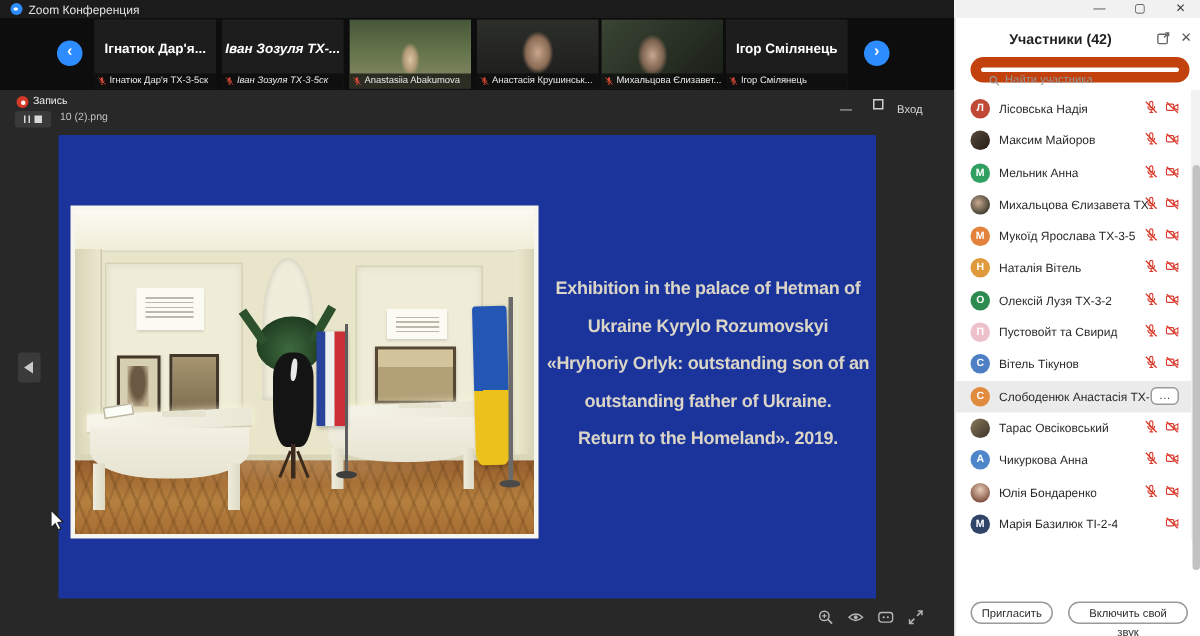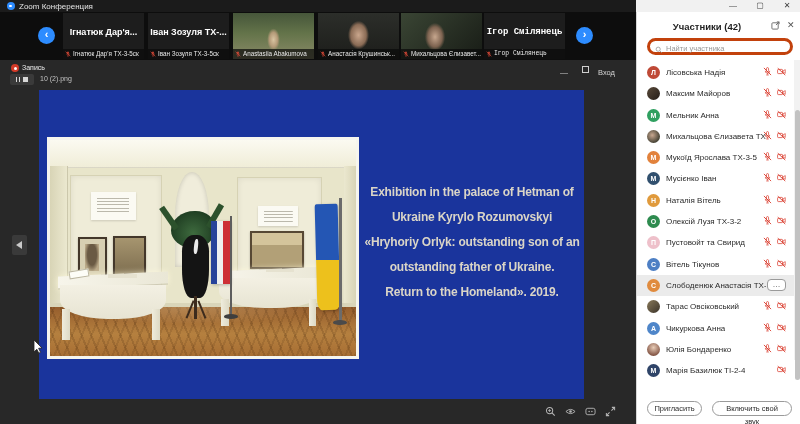--- a/index.html
+++ b/index.html
@@ -120,21 +120,21 @@
 
   
   .cursor { position:absolute; left:33px; top:279px; width:11px; height:16px; z-index:50; }
 
   
   .panel { position:absolute; left:636px; top:12px; width:164px; height:412px; background:#fff; border-left:1px solid #d7d7d7; z-index:25; }
   .panel-header { position:absolute; left:0; top:4px; width:100%; height:22px; }
   .panel-title { position:absolute; left:0; width:140px; text-align:center; top:5px; font-size:9.5px; font-weight:bold; color:#1f1f1f; }
   .popout-ic { position:absolute; left:134px; top:5px; width:9px; height:9px; }
   .close-ic { position:absolute; left:150px; top:4px; font-size:9px; color:#555; }
-  .searchbox { position:absolute; left:10px; top:26px; width:146px; height:17px; border:3px solid #c2410c; border-radius:9px; background:#fff; }
+  .searchbox { position:absolute; left:10px; top:26px; width:146px; height:17px; border:7px solid #c2410c; border-radius:9px; background:#fff; }
   .searchbox svg { position:absolute; left:5px; top:4.5px; width:8px; height:8px; }
   .searchbox input { position:absolute; left:16px; top:1px; width:124px; height:13px; border:none; outline:none; font-size:7.5px; color:#444; font-family:"Liberation Sans",sans-serif; background:transparent; }
   .searchbox input::placeholder { color:#979797; }
   .plist { position:absolute; left:0; top:50px; width:157px; }
   .prow { position:relative; height:21.3px; }
   .prow.hovered { background:#ebebeb; }
   .pav { position:absolute; left:10px; top:4px; width:13px; height:13px; border-radius:50%; color:#fff; font-size:7px; font-weight:bold; text-align:center; line-height:13px; overflow:hidden; }
   .pav.ph1 { background:linear-gradient(135deg,#5a4a3a,#241d18); }
   .pav.ph2 { background:radial-gradient(circle at 40% 40%, #c9a890, #3c3b2e 75%); }
   .pav.ph3 { background:linear-gradient(135deg,#8a7a5a,#3a332a); }
@@ -174,21 +174,21 @@
       <svg class="micoff-svg" viewBox="0 0 12 12">
         <rect x="4.6" y="1" width="2.8" height="5.6" rx="1.4" fill="#e04a38"></rect>
         <path d="M3.1 5.2a2.9 2.9 0 0 0 5.8 0" fill="none" stroke="#e04a38" stroke-width="1"></path>
         <path d="M6 8.3v1.6M4.4 10.4h3.2" stroke="#e04a38" stroke-width="1" fill="none"></path>
         <path d="M1.3 1.3l9.4 9.4" stroke="#e04a38" stroke-width="1.3"></path>
       </svg>
       <span class="tile-label-text">Ігнатюк Дар'я ТХ-3-5ск</span>
     </div>
   </div>
 
-  <div class="tile" style="left: 148px;">
+  <div class="tile" style="left: 148px; font-style: italic;">
     <div class="tile-video tv-dark"></div>
     <span class="tile-bigname">Іван Зозуля ТХ-...</span>
     <div class="tile-label">
       <svg class="micoff-svg" viewBox="0 0 12 12">
         <rect x="4.6" y="1" width="2.8" height="5.6" rx="1.4" fill="#e04a38"></rect>
         <path d="M3.1 5.2a2.9 2.9 0 0 0 5.8 0" fill="none" stroke="#e04a38" stroke-width="1"></path>
         <path d="M6 8.3v1.6M4.4 10.4h3.2" stroke="#e04a38" stroke-width="1" fill="none"></path>
         <path d="M1.3 1.3l9.4 9.4" stroke="#e04a38" stroke-width="1.3"></path>
       </svg>
       <span class="tile-label-text">Іван Зозуля ТХ-3-5ск</span>
@@ -230,21 +230,21 @@
       <svg class="micoff-svg" viewBox="0 0 12 12">
         <rect x="4.6" y="1" width="2.8" height="5.6" rx="1.4" fill="#e04a38"></rect>
         <path d="M3.1 5.2a2.9 2.9 0 0 0 5.8 0" fill="none" stroke="#e04a38" stroke-width="1"></path>
         <path d="M6 8.3v1.6M4.4 10.4h3.2" stroke="#e04a38" stroke-width="1" fill="none"></path>
         <path d="M1.3 1.3l9.4 9.4" stroke="#e04a38" stroke-width="1.3"></path>
       </svg>
       <span class="tile-label-text">Михальцова Єлизавет...</span>
     </div>
   </div>
 
-  <div class="tile" style="left: 484px; font-family: Liberation Mono, monospace;">
+  <div class="tile" style="left: 484px;">
     <div class="tile-video tv-dark"></div>
     <span class="tile-bigname">Ігор Смілянець</span>
     <div class="tile-label">
       <svg class="micoff-svg" viewBox="0 0 12 12">
         <rect x="4.6" y="1" width="2.8" height="5.6" rx="1.4" fill="#e04a38"></rect>
         <path d="M3.1 5.2a2.9 2.9 0 0 0 5.8 0" fill="none" stroke="#e04a38" stroke-width="1"></path>
         <path d="M6 8.3v1.6M4.4 10.4h3.2" stroke="#e04a38" stroke-width="1" fill="none"></path>
         <path d="M1.3 1.3l9.4 9.4" stroke="#e04a38" stroke-width="1.3"></path>
       </svg>
       <span class="tile-label-text">Ігор Смілянець</span>
@@ -457,38 +457,20 @@
       </svg>
       <svg class="ic-cam" viewBox="0 0 12 12">
         <rect x="0.8" y="3.2" width="6.6" height="5.6" rx="1" fill="none" stroke="#d93a2b" stroke-width="1"></rect>
         <path d="M7.8 5.4l3.2-1.9v5L7.8 6.6z" fill="none" stroke="#d93a2b" stroke-width="0.9"></path>
         <path d="M1 1.6l10 9.2" stroke="#d93a2b" stroke-width="1.2"></path>
       </svg>
     </span>
 
   </div>
 
-  <div class="prow">
-    <span class="pav" style="background: rgb(49, 80, 110);">М</span>
-    <span class="pname">Мусієнко Іван</span>
-    <span class="picons">
-      <svg class="ic-mic" viewBox="0 0 12 12">
-        <rect x="4.6" y="0.8" width="2.8" height="5.6" rx="1.4" fill="none" stroke="#d93a2b" stroke-width="1"></rect>
-        <path d="M3 5.2a3 3 0 0 0 6 0" fill="none" stroke="#d93a2b" stroke-width="1"></path>
-        <path d="M6 8.2v1.7M4.3 10.6h3.4" stroke="#d93a2b" stroke-width="1" fill="none"></path>
-        <path d="M1.2 1.2l9.6 9.6" stroke="#d93a2b" stroke-width="1.2"></path>
-      </svg>
-      <svg class="ic-cam" viewBox="0 0 12 12">
-        <rect x="0.8" y="3.2" width="6.6" height="5.6" rx="1" fill="none" stroke="#d93a2b" stroke-width="1"></rect>
-        <path d="M7.8 5.4l3.2-1.9v5L7.8 6.6z" fill="none" stroke="#d93a2b" stroke-width="0.9"></path>
-        <path d="M1 1.6l10 9.2" stroke="#d93a2b" stroke-width="1.2"></path>
-      </svg>
-    </span>
-
-  </div>
 
   <div class="prow">
     <span class="pav" style="background: rgb(224, 154, 60);">Н</span>
     <span class="pname">Наталія Вітель</span>
     <span class="picons">
       <svg class="ic-mic" viewBox="0 0 12 12">
         <rect x="4.6" y="0.8" width="2.8" height="5.6" rx="1.4" fill="none" stroke="#d93a2b" stroke-width="1"></rect>
         <path d="M3 5.2a3 3 0 0 0 6 0" fill="none" stroke="#d93a2b" stroke-width="1"></path>
         <path d="M6 8.2v1.7M4.3 10.6h3.4" stroke="#d93a2b" stroke-width="1" fill="none"></path>
         <path d="M1.2 1.2l9.6 9.6" stroke="#d93a2b" stroke-width="1.2"></path>

